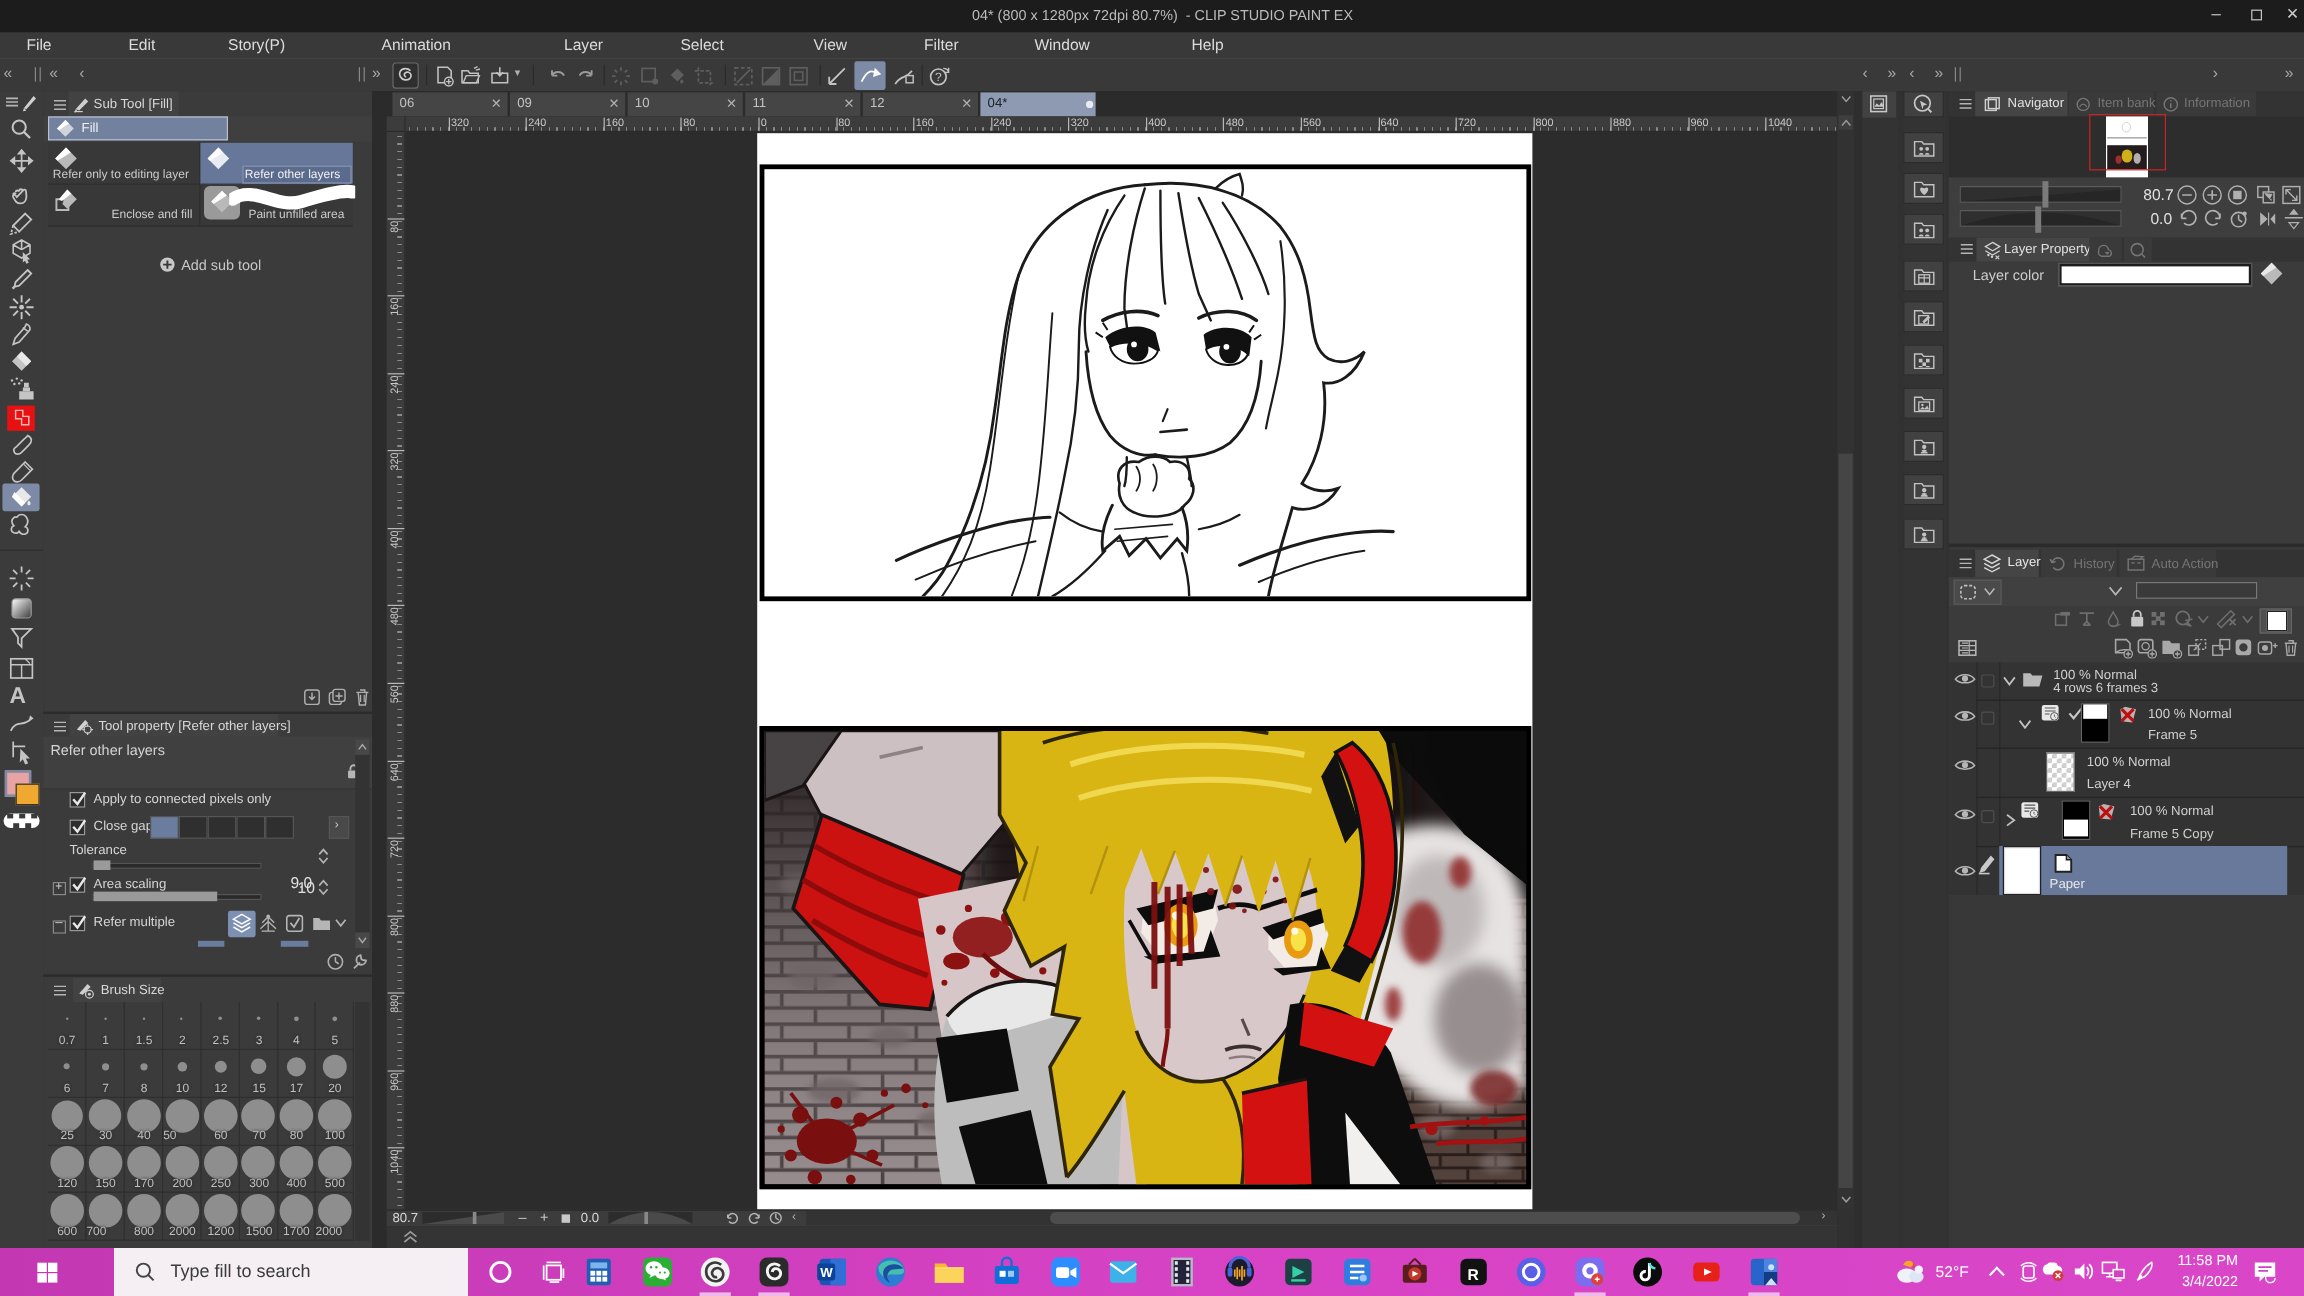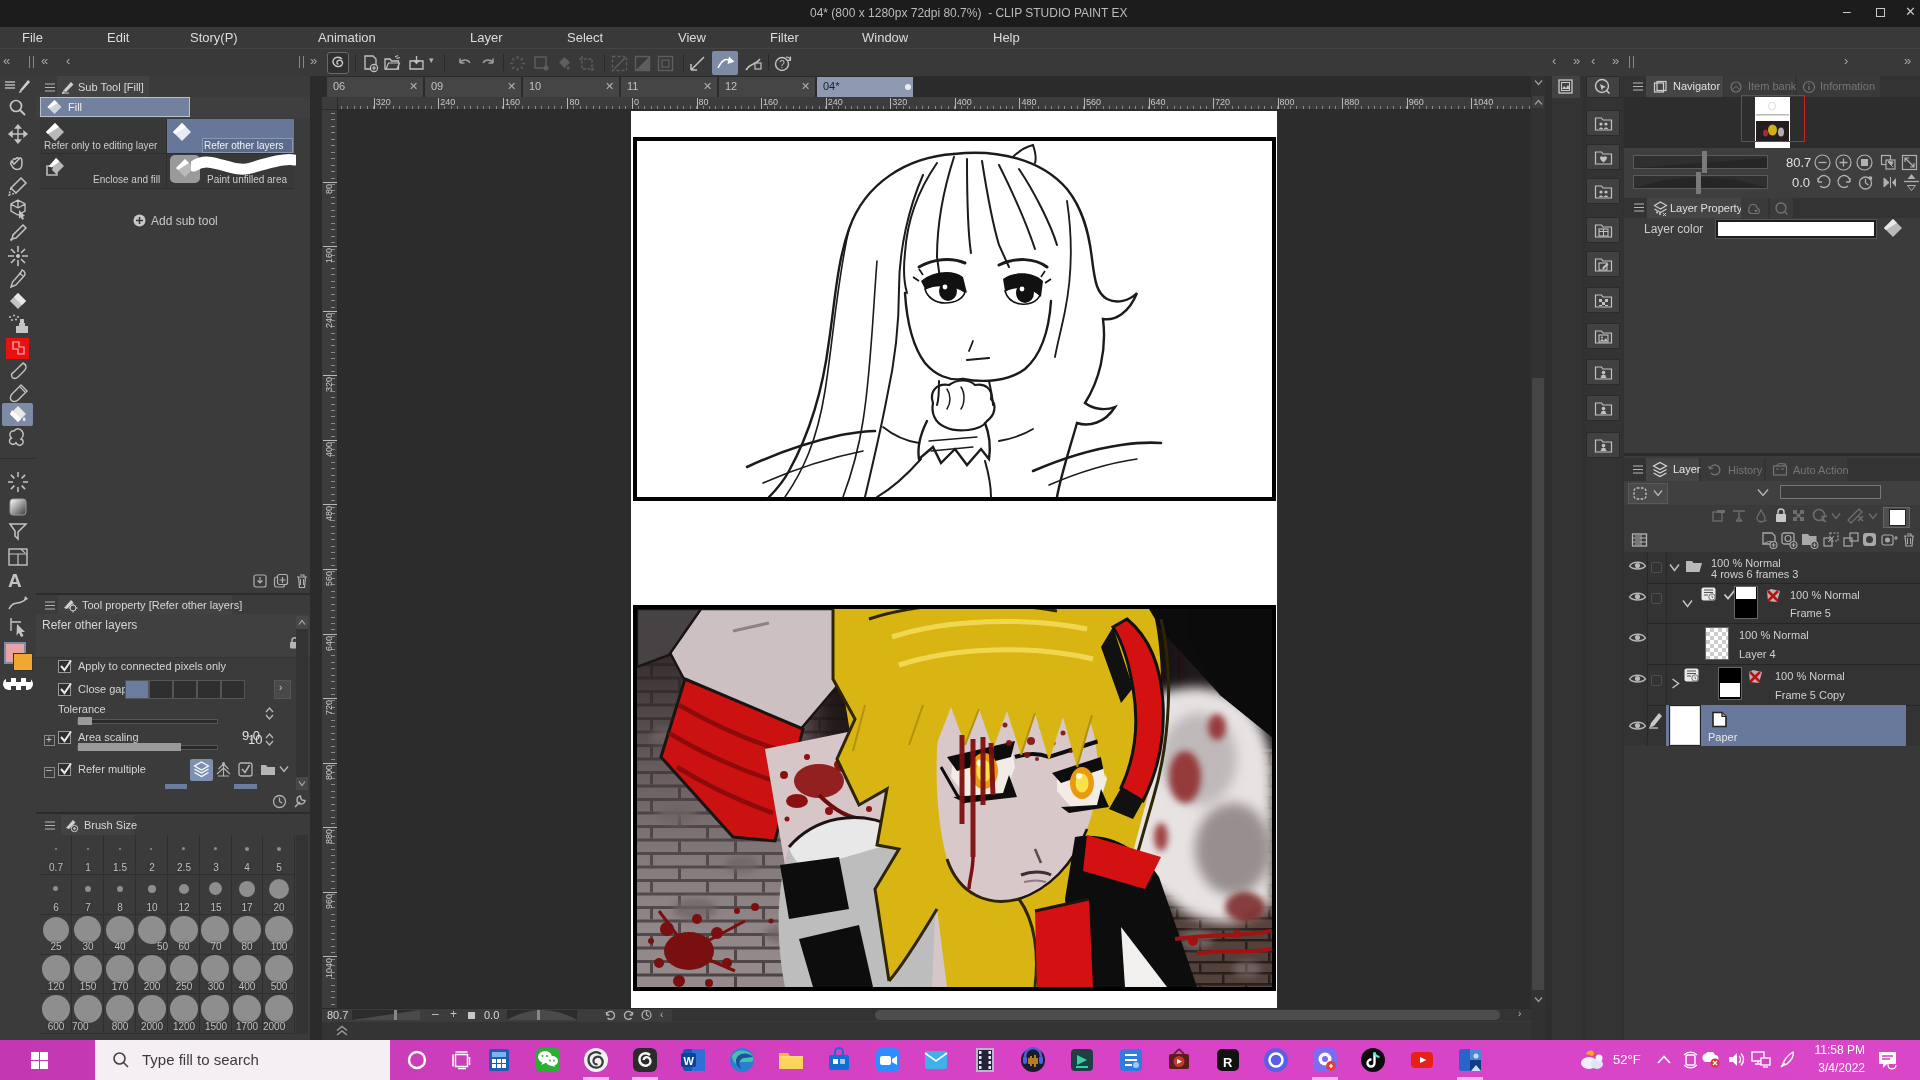--- a/index.html
+++ b/index.html
@@ -480,21 +480,21 @@
   <div class="abs" style="left:7px;top:841px;width:26px;height:26px;border-radius:50%;background:#8e8e8e;"></div>
   <div class="abs tx" style="left:4px;top:865px;width:32px;text-align:center;font-size:10px;color:#c0c0c0;text-shadow:0 0 2px #333,0 0 2px #333;">25</div>
   <div class="abs" style="left:36px;top:839px;width:32px;height:40px;border-right:1px solid #2f2f2f;border-bottom:1px solid #2f2f2f;"></div>
   <div class="abs" style="left:38px;top:840px;width:27px;height:27px;border-radius:50%;background:#8e8e8e;"></div>
   <div class="abs tx" style="left:36px;top:865px;width:32px;text-align:center;font-size:10px;color:#c0c0c0;text-shadow:0 0 2px #333,0 0 2px #333;">30</div>
   <div class="abs" style="left:68px;top:839px;width:32px;height:40px;border-right:1px solid #2f2f2f;border-bottom:1px solid #2f2f2f;"></div>
   <div class="abs" style="left:70px;top:840px;width:28px;height:28px;border-radius:50%;background:#8e8e8e;"></div>
   <div class="abs tx" style="left:68px;top:865px;width:32px;text-align:center;font-size:10px;color:#c0c0c0;text-shadow:0 0 2px #333,0 0 2px #333;">40</div>
   <div class="abs" style="left:100px;top:839px;width:32px;height:40px;border-right:1px solid #2f2f2f;border-bottom:1px solid #2f2f2f;"></div>
   <div class="abs" style="left:102px;top:840px;width:28px;height:28px;border-radius:50%;background:#8e8e8e;"></div>
-  <div class="abs tx" style="left:100px;top:865px;width:32px;text-align:right;font-size:10px;color:#c0c0c0;text-shadow:0 0 2px #333,0 0 2px #333;">50</div>
+  <div class="abs tx" style="left:100px;top:865px;width:32px;text-align:left;font-size:10px;color:#c0c0c0;text-shadow:0 0 2px #333,0 0 2px #333;">50</div>
   <div class="abs" style="left:132px;top:839px;width:32px;height:40px;border-right:1px solid #2f2f2f;border-bottom:1px solid #2f2f2f;"></div>
   <div class="abs" style="left:134px;top:840px;width:28px;height:28px;border-radius:50%;background:#8e8e8e;"></div>
   <div class="abs tx" style="left:132px;top:865px;width:32px;text-align:center;font-size:10px;color:#c0c0c0;text-shadow:0 0 2px #333,0 0 2px #333;">60</div>
   <div class="abs" style="left:164px;top:839px;width:32px;height:40px;border-right:1px solid #2f2f2f;border-bottom:1px solid #2f2f2f;"></div>
   <div class="abs" style="left:165px;top:840px;width:28px;height:28px;border-radius:50%;background:#8e8e8e;"></div>
   <div class="abs tx" style="left:164px;top:865px;width:32px;text-align:center;font-size:10px;color:#c0c0c0;text-shadow:0 0 2px #333,0 0 2px #333;">70</div>
   <div class="abs" style="left:195px;top:839px;width:32px;height:40px;border-right:1px solid #2f2f2f;border-bottom:1px solid #2f2f2f;"></div>
   <div class="abs" style="left:197px;top:840px;width:28px;height:28px;border-radius:50%;background:#8e8e8e;"></div>
   <div class="abs tx" style="left:195px;top:865px;width:32px;text-align:center;font-size:10px;color:#c0c0c0;text-shadow:0 0 2px #333,0 0 2px #333;">80</div>
   <div class="abs" style="left:227px;top:839px;width:32px;height:40px;border-right:1px solid #2f2f2f;border-bottom:1px solid #2f2f2f;"></div>

